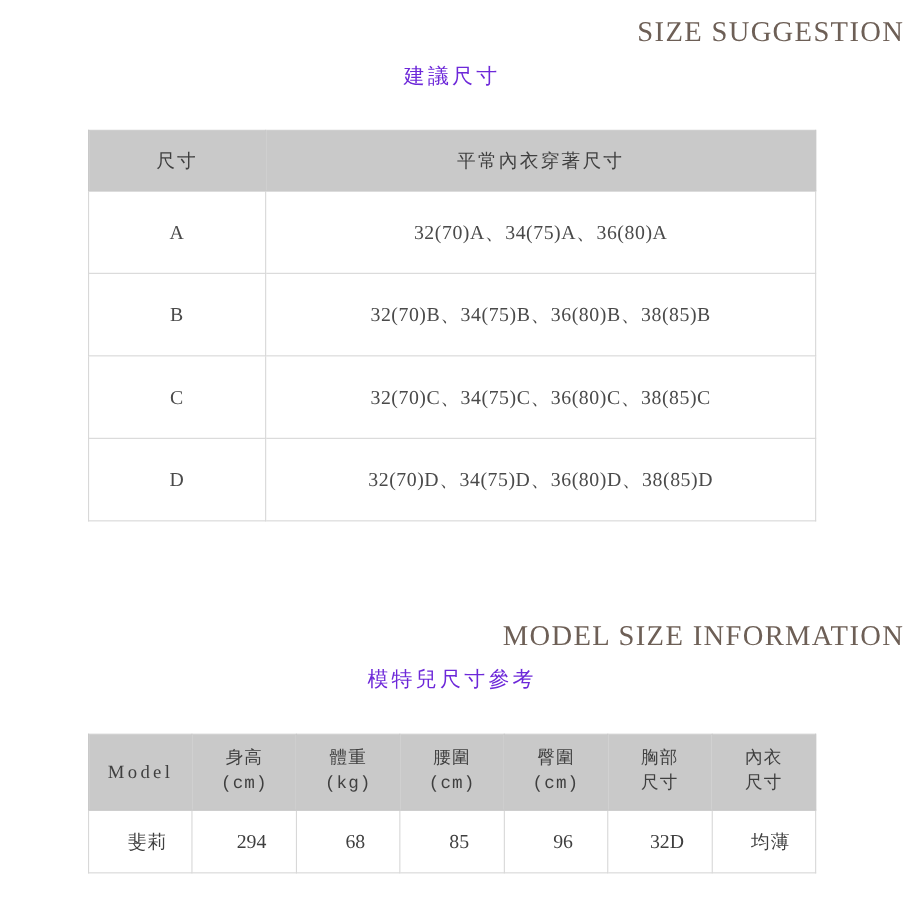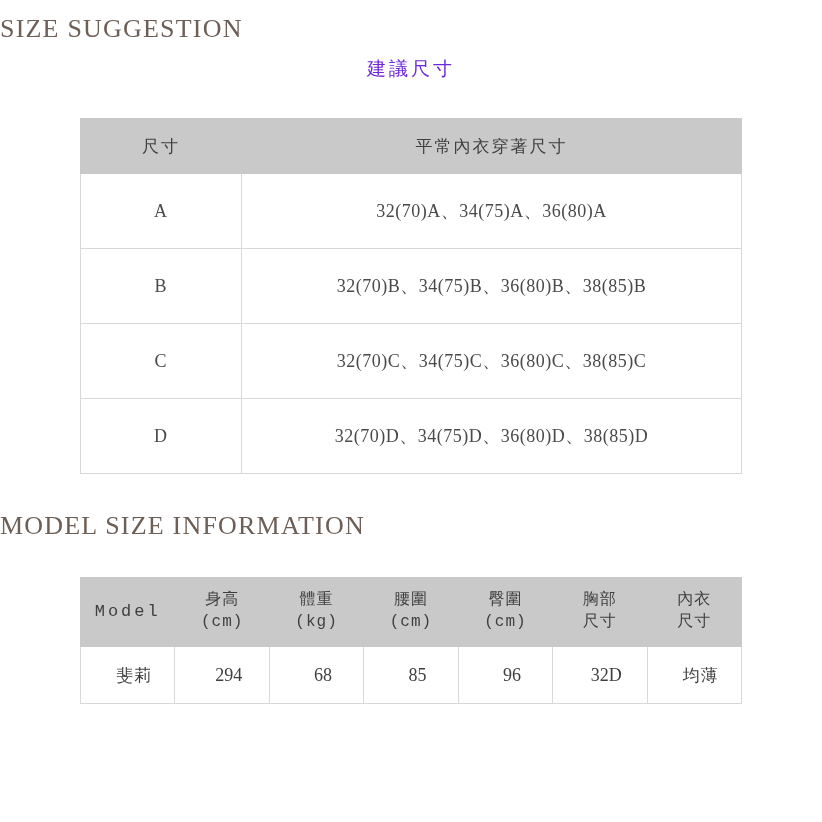--- a/index.html
+++ b/index.html
@@ -16,21 +16,21 @@
   }
   .page {
     position: relative;
     width: 822px;
     height: 822px;
     box-sizing: border-box;
   }
 
   
   .section-title-en {
-    text-align: left;
+    text-align: right;
     font-family: "Liberation Serif", serif;
     font-size: 26px;
     letter-spacing: 1.2px;
     color: #6d5f56;
     font-weight: normal;
     margin: 0;
     padding-top: 14px;
   }
   .section-title-zh {
     text-align: center;
@@ -81,21 +81,21 @@
     letter-spacing: 1px;
   }
   table.size-table tbody td.vals {
     font-size: 18px;
     letter-spacing: 0.5px;
     margin-top: 44px;
   }
 
   
   .section2 {
-    margin-top: 37px;
+    margin-top: 89px;
   }
   .section2 .section-title-en {
     padding-top: 0;
   }
 
   
   .model-table-wrap {
     margin: 36px auto 0 auto;
     width: 662px;
   }
@@ -116,21 +116,21 @@
     height: 66px;
     border-color: #c9c9c9;
     font-family: Liberation Mono, monospace;
     font-size: 16px;
     line-height: 1.35;
     letter-spacing: 1px;
   }
   table.model-table thead th .l1 { display: block; }
   table.model-table thead th .l2 { display: block; }
   table.model-table thead th.model-col {
-    font-family: Liberation Mono, monospace;
+    font-family: Liberation Serif, serif;
     font-size: 17px;
     letter-spacing: 3px;
   }
   table.model-table tbody td {
     height: 54px;
     font-family: "DejaVu Sans", sans-serif;
     font-size: 17px;
     letter-spacing: 1px;
     padding-left: 14px;
   }
@@ -174,20 +174,21 @@
             <td class="cup">D</td>
             <td class="vals">32(70)D、34(75)D、36(80)D、38(85)D</td>
           </tr>
         </tbody>
       </table>
     </div>
   </div>
 
   <div class="section2">
     <div class="section-title-en">MODEL SIZE INFORMATION</div>
+    <div class="section-title-zh">模特兒尺寸參考</div>
 
     <div class="model-table-wrap">
       <table class="model-table">
         <thead>
           <tr>
             <th class="model-col">
               <span class="l1">Model</span>
             </th>
             <th>
               <span class="l1">身高</span>

